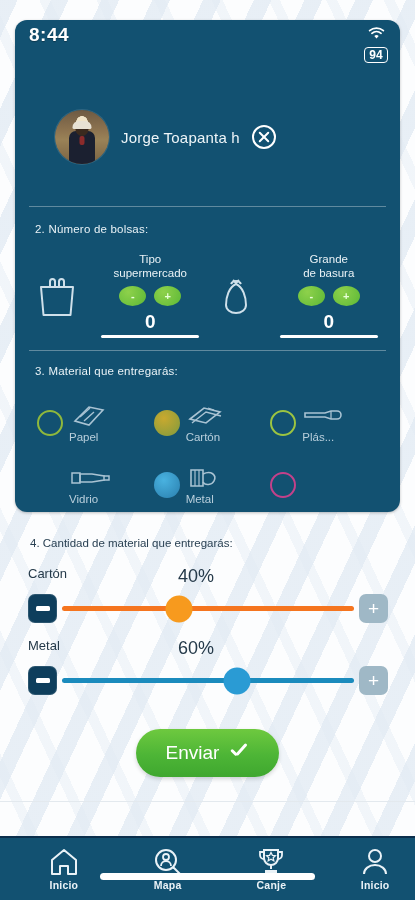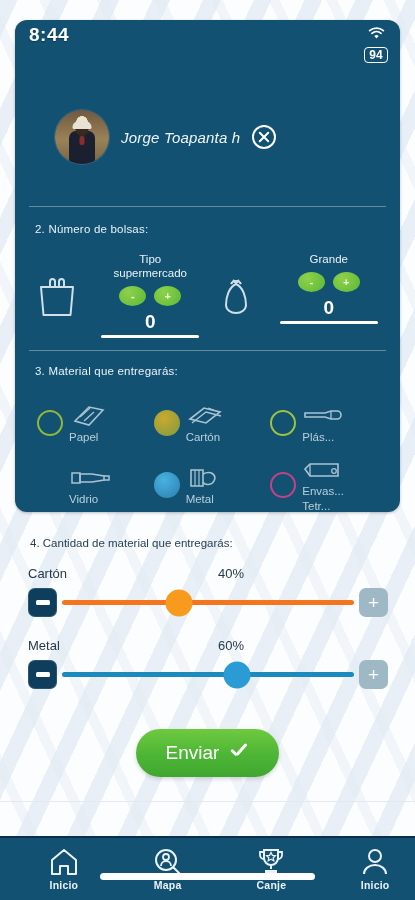--- a/index.html
+++ b/index.html
@@ -60,21 +60,21 @@
     background:
       radial-gradient(circle at 50% 22%, #f0e4c8 0 11%, rgba(240,228,200,0) 12%),
       linear-gradient(180deg,#6d5a43 0%, #8e7450 38%, #9a8257 55%, #7a6343 100%);
     position:relative; overflow:hidden; flex:0 0 auto;
     box-shadow:0 0 0 1px rgba(255,255,255,.12);
   }
   .avatar .body{ position:absolute; left:50%; top:38%; transform:translateX(-50%); width:26px; height:34px; background:#1b2030; border-radius:7px 7px 3px 3px;}
   .avatar .head{ position:absolute; left:50%; top:24%; transform:translateX(-50%); width:13px; height:13px; background:#3a2a1e; border-radius:50%;}
   .avatar .cap{ position:absolute; left:50%; top:20%; transform:translateX(-50%); width:19px; height:8px; background:#e8e2d4; border-radius:8px 8px 2px 2px;}
   .avatar .tie{ position:absolute; left:50%; top:48%; transform:translateX(-50%); width:5px; height:9px; background:#8c2b2b; border-radius:2px;}
-  .rec-name{ color:#eef5f8; font-size:15px; letter-spacing:.2px;font-style:italic; }
+  .rec-name{ color:#eef5f8; font-size:15px; letter-spacing:.2px; }
   .x-circle{ width:24px; height:24px; border-radius:50%; border:2px solid #fff; position:relative; flex:0 0 auto;}
   .x-circle:before,.x-circle:after{ content:""; position:absolute; left:3px; top:9px; width:14px; height:2px; background:#fff; border-radius:1px;}
   .x-circle:before{ transform:rotate(45deg);} .x-circle:after{ transform:rotate(-45deg);}
 
   
   .bags{ position:absolute; left:14px; top:232px; width:357px; display:flex; }
   .bagcol{ width:50%; display:flex; align-items:flex-start; gap:8px; }
   .bag-ico{ width:56px; height:66px; display:flex; align-items:center; justify-content:center; flex:0 0 auto; padding-top:22px;}
   .bag-ctrl{ flex:1; text-align:center; }
   .bag-label{ color:#eaf2f6; font-size:11.5px; line-height:14px; }
@@ -90,21 +90,21 @@
   .mdot{ width:26px; height:26px; border-radius:50%; flex:0 0 auto; }
   .mbody{ display:flex; flex-direction:column; align-items:flex-start; }
   .micon{ height:26px; display:flex; align-items:center;}
   .mlabel{ color:#b9cfdc; font-size:11.5px; margin-top:2px; line-height:13px;}
 
   
   .sect4-title{ position:absolute; left:30px; top:537px; color:#2a4153; font-size:11.5px; }
   .slider-block{ position:absolute; left:28px; width:360px; }
   .sl-head{ display:flex; }
   .sl-name{ color:#253a4a; font-size:13px; width:150px; }
-  .sl-pct{ color:#253a4a; font-size:13px;margin-left:40px; }
+  .sl-pct{ color:#253a4a; font-size:18px; }
   .sl-row{ display:flex; align-items:center; margin-top:7px; position:relative;}
   .sq{ width:29px; height:29px; border-radius:7px; display:flex; align-items:center; justify-content:center; flex:0 0 auto; position:relative; z-index:3;}
   .sq.minus{ background:#0e3e5c; box-shadow:inset 0 0 0 1px rgba(255,255,255,.12);}
   .sq.plus{ background:#9fb8c6; }
   .sq i{ display:block; background:#fff; border-radius:1.5px;}
   .sq.minus i{ width:14px; height:5px;}
   .plusglyph{ color:#fff; font-size:19px; line-height:19px; font-weight:400;}
   .track{ flex:1; height:5px; margin:0 5px; position:relative; border-radius:3px;}
   .thumb{ position:absolute; top:50%; width:27px; height:27px; border-radius:50%; transform:translate(-50%,-50%); z-index:2;}
 
@@ -201,20 +201,21 @@
       <div class="bagcol">
         <div class="bag-ico">
           <svg width="36" height="44" viewBox="0 0 36 44">
             <path d="M18 10 c-7 3 -10 13 -10 21 a10 8 0 0 0 20 0 c0 -8 -3 -18 -10 -21 Z" fill="none" stroke="#cfe0ea" stroke-width="2"></path>
             <path d="M13 10 c2 -4 8 -4 10 0" fill="none" stroke="#cfe0ea" stroke-width="2"></path>
             <path d="M15 6 l3 3 3 -3" fill="none" stroke="#cfe0ea" stroke-width="2"></path>
           </svg>
         </div>
         <div class="bag-ctrl">
           <div class="bag-label">Grande</div>
+          <div class="bag-label">de basura</div>
           <div class="pm-row">
             <span class="pm">-</span>
             <span class="pm">+</span>
           </div>
           <div class="bag-val">0</div>
           <div class="bag-underline"></div>
         </div>
       </div>
     </div>
 
@@ -290,31 +291,20 @@
                   <path d="M9 5 v16 M13 5 v16" stroke="#a9c3d3" stroke-width="1.2"></path>
                   <path d="M17 9 c8 -4 14 1 11 7 -2 4 -9 5 -11 1" fill="none" stroke="#a9c3d3" stroke-width="1.6"></path>
                 </svg>
             </span>
             <span class="mlabel">Metal</span>
           </span>
         </div>
 
         <div class="mitem">
           <span class="mdot" style="border:2px solid #c3418a;"></span>
-          <span class="mbody">
-            <span class="micon">
-              <svg width="42" height="22" viewBox="0 0 42 22">
-                  <path d="M3 10 l5 -5 h28 v12 H8 Z" fill="none" stroke="#a9c3d3" stroke-width="1.6"></path>
-                  <path d="M8 5 v12" stroke="#a9c3d3" stroke-width="1.3"></path>
-                  <circle cx="32" cy="12" r="2.3" fill="none" stroke="#a9c3d3" stroke-width="1.3"></circle>
-                </svg>
-            </span>
-            <span class="mlabel">Envas...</span>
-            <span class="mlabel">Tetr...</span>
-          </span>
         </div>
       </div>
     </div>
 
   </div>
 
   <div class="sect4-title">4. Cantidad de material que entregarás:</div>
 
   <div class="slider-block" style="top:566px;">
     <div class="sl-head">

